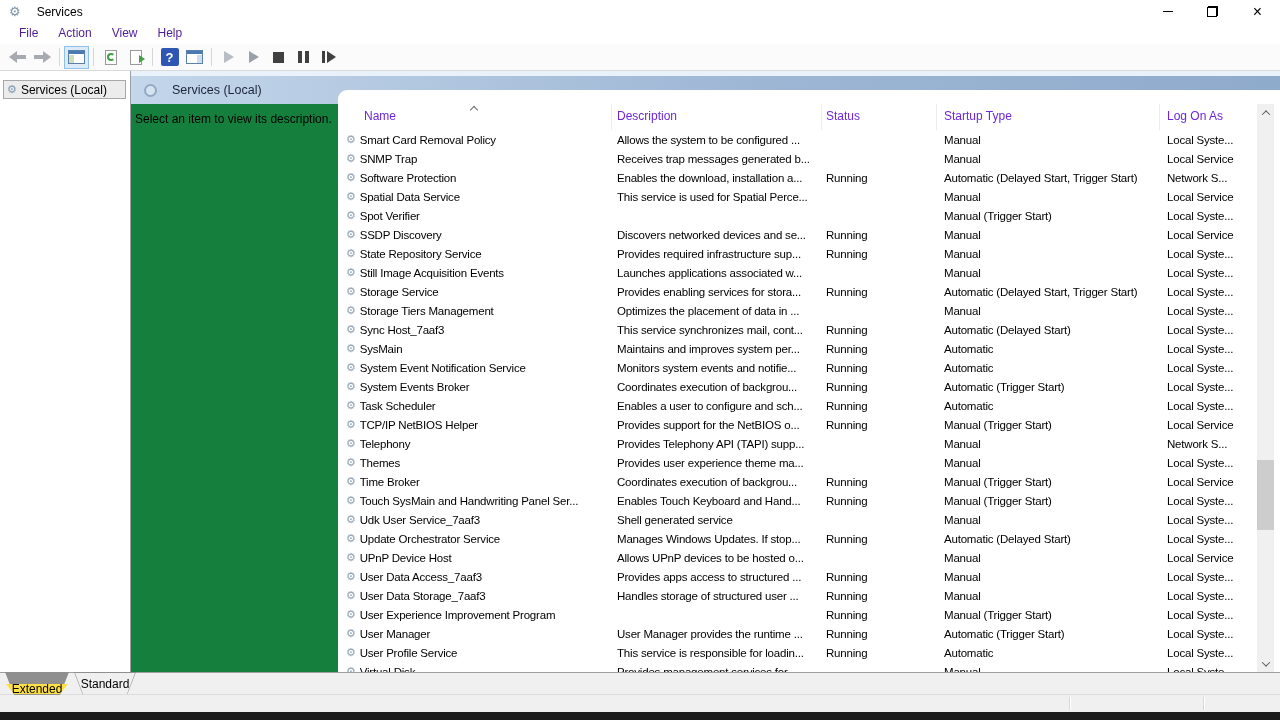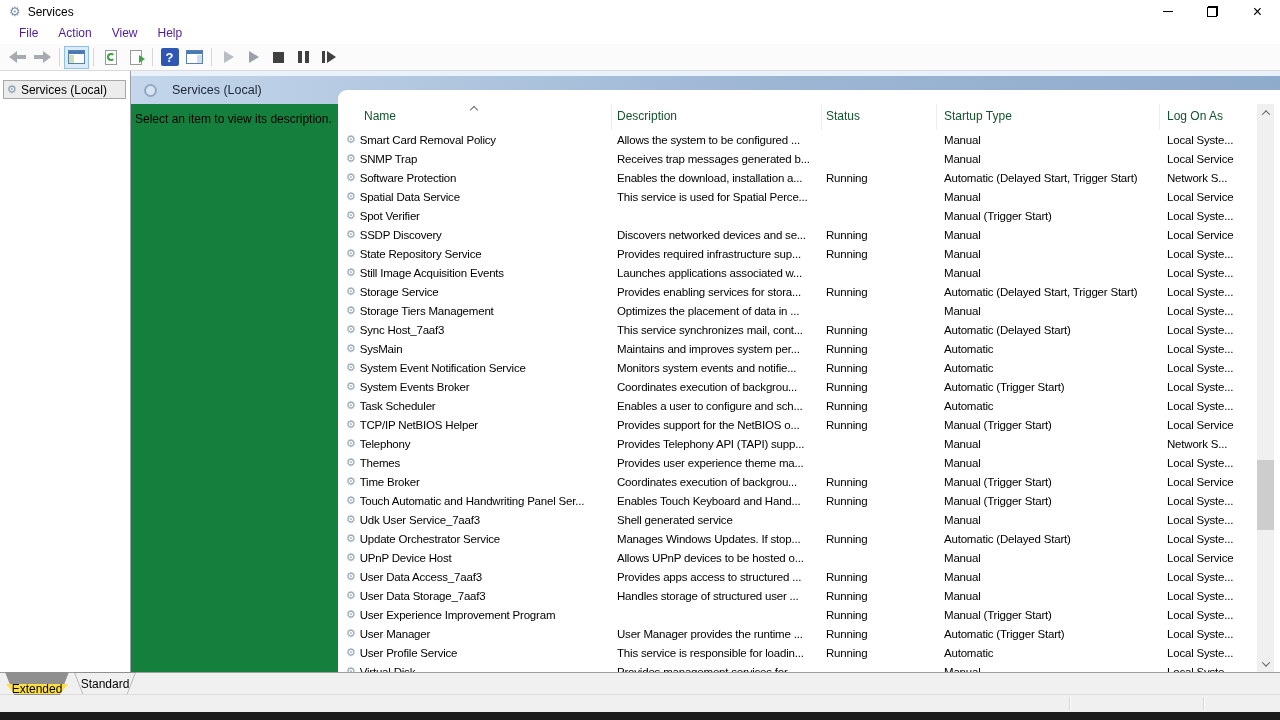--- a/index.html
+++ b/index.html
@@ -2,21 +2,21 @@
 <html><head>
 <meta charset="utf-8">
 <style>
   * { box-sizing: border-box; margin: 0; padding: 0; }
   html,body { width:1280px; height:720px; overflow:hidden; }
   body { font-family:"Liberation Sans", sans-serif; font-size:12px; background:#fff; color:#000; position:relative; }
 
   
   .titlebar { height:23px; display:flex; align-items:center; background:#fff; }
   .app-icon { margin-left:9px; font-size:13px; color:#7d93a8; line-height:1; }
-  .title-text { margin-left:7px; font-size:12px; color:#000; }
+  .title-text { margin-left:16px; font-size:12px; color:#000; }
   .winbtns { margin-left:auto; display:flex; height:100%; }
   .wbtn { width:45px; height:100%; display:flex; align-items:center; justify-content:center; }
   .min-glyph { width:10px; height:1px; background:#000; display:block; }
   .restore-glyph { position:relative; width:11px; height:11px; display:block; }
   .restore-glyph::before { content:""; position:absolute; top:0; right:0; width:8px; height:8px; border:1px solid #000; }
   .restore-glyph::after { content:""; position:absolute; bottom:0; left:0; width:8px; height:8px; border:1px solid #000; background:#fff; }
   .close-glyph { font-size:16px; line-height:1; color:#000; }
 
   
   .menubar { height:21px; display:flex; align-items:center; background:#fff; padding-left:9px; }
@@ -67,21 +67,21 @@
   .main::before { content:""; position:absolute; top:0; left:0; right:0; height:5px; background:#e9f2fa; }
   .band { position:absolute; top:5px; left:0; right:0; height:28px; background:linear-gradient(90deg,#c3d6ea 0%,#9db6d4 55%,#8fabcc 100%); display:flex; align-items:center; padding-left:13px; }
   .band-icon { width:13px; height:13px; border-radius:50%; border:2px solid #93a9c4; background:#d6e3f0; flex:none; }
   .band-title { margin-left:15px; color:#1c2437; font-size:12.5px; }
 
   .desc-pane { position:absolute; left:0; top:33px; width:207px; bottom:0; background:#15803d; padding:8px 0 0 4px; z-index:2; }
 
   .list-panel { position:absolute; left:207px; top:19px; right:0; bottom:0; background:#fff; border-top-left-radius:9px; z-index:2; overflow:hidden; }
 
   .lheader { position:absolute; top:0; left:0; right:17px; height:40px; }
-  .hcell { position:absolute; bottom:7px; color:#14532d; white-space:nowrap; }
+  .hcell { position:absolute; bottom:7px; color:#6d28d9; white-space:nowrap; }
   .h-name    { left:26px; }
   .h-desc    { left:279px; }
   .h-status  { left:488px; }
   .h-startup { left:606px; }
   .h-logon   { left:829px; }
   .hdiv { position:absolute; top:14px; bottom:0; width:1px; background:#ededed; }
   .hd1 { left:273px; } .hd2 { left:483px; } .hd3 { left:598px; } .hd4 { left:821px; }
   .sortcaret { position:absolute; left:133px; top:17px; width:6px; height:6px; border-left:1px solid #6b6b6b; border-top:1px solid #6b6b6b; transform:rotate(45deg); }
 
   .rows { position:absolute; top:40px; left:0; right:17px; bottom:0; overflow:hidden; }
@@ -421,21 +421,21 @@
               <span>Time Broker</span>
             </span>
     <span class="cell c-desc">Coordinates execution of backgrou...</span>
     <span class="cell c-status">Running</span>
     <span class="cell c-startup">Manual (Trigger Start)</span>
     <span class="cell c-logon">Local Service</span>
   </div>
           <div class="row">
     <span class="cell c-name">
               <span class="row-gear">⚙</span>
-              <span>Touch Automatic and Handwriting Panel Ser...</span>
+              <span>Touch SysMain and Handwriting Panel Ser...</span>
             </span>
     <span class="cell c-desc">Enables Touch Keyboard and Hand...</span>
     <span class="cell c-status">Running</span>
     <span class="cell c-startup">Manual (Trigger Start)</span>
     <span class="cell c-logon">Local Syste...</span>
   </div>
           <div class="row">
     <span class="cell c-name">
               <span class="row-gear">⚙</span>
               <span>Udk User Service_7aaf3</span>

